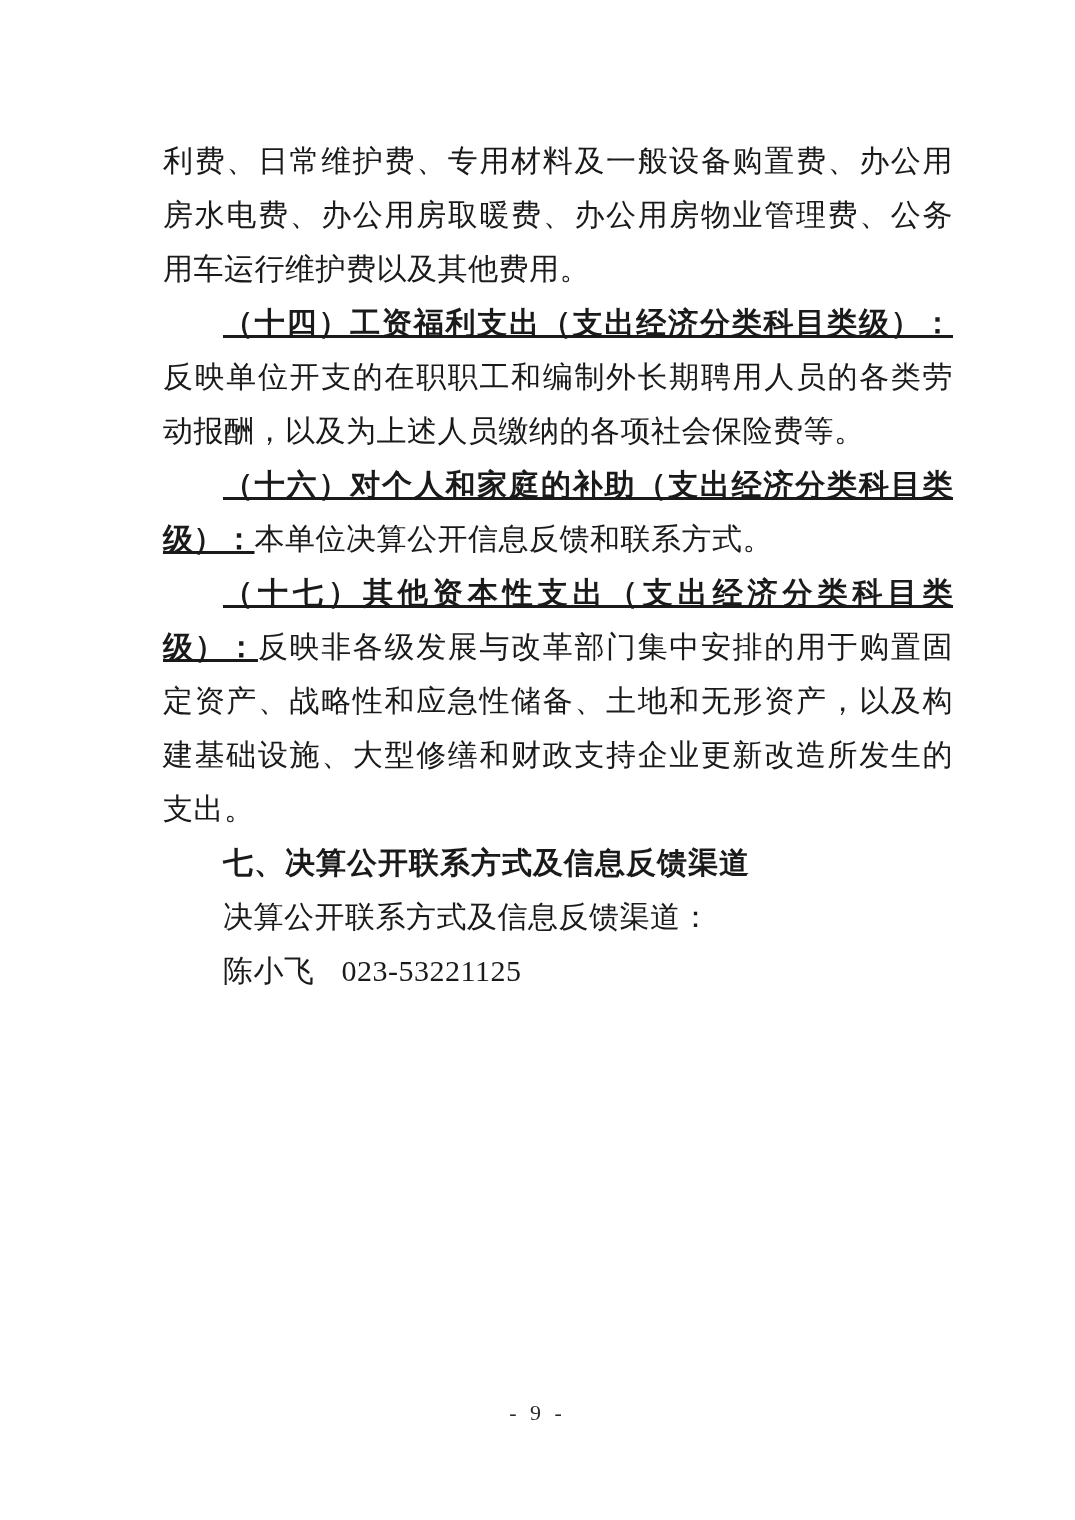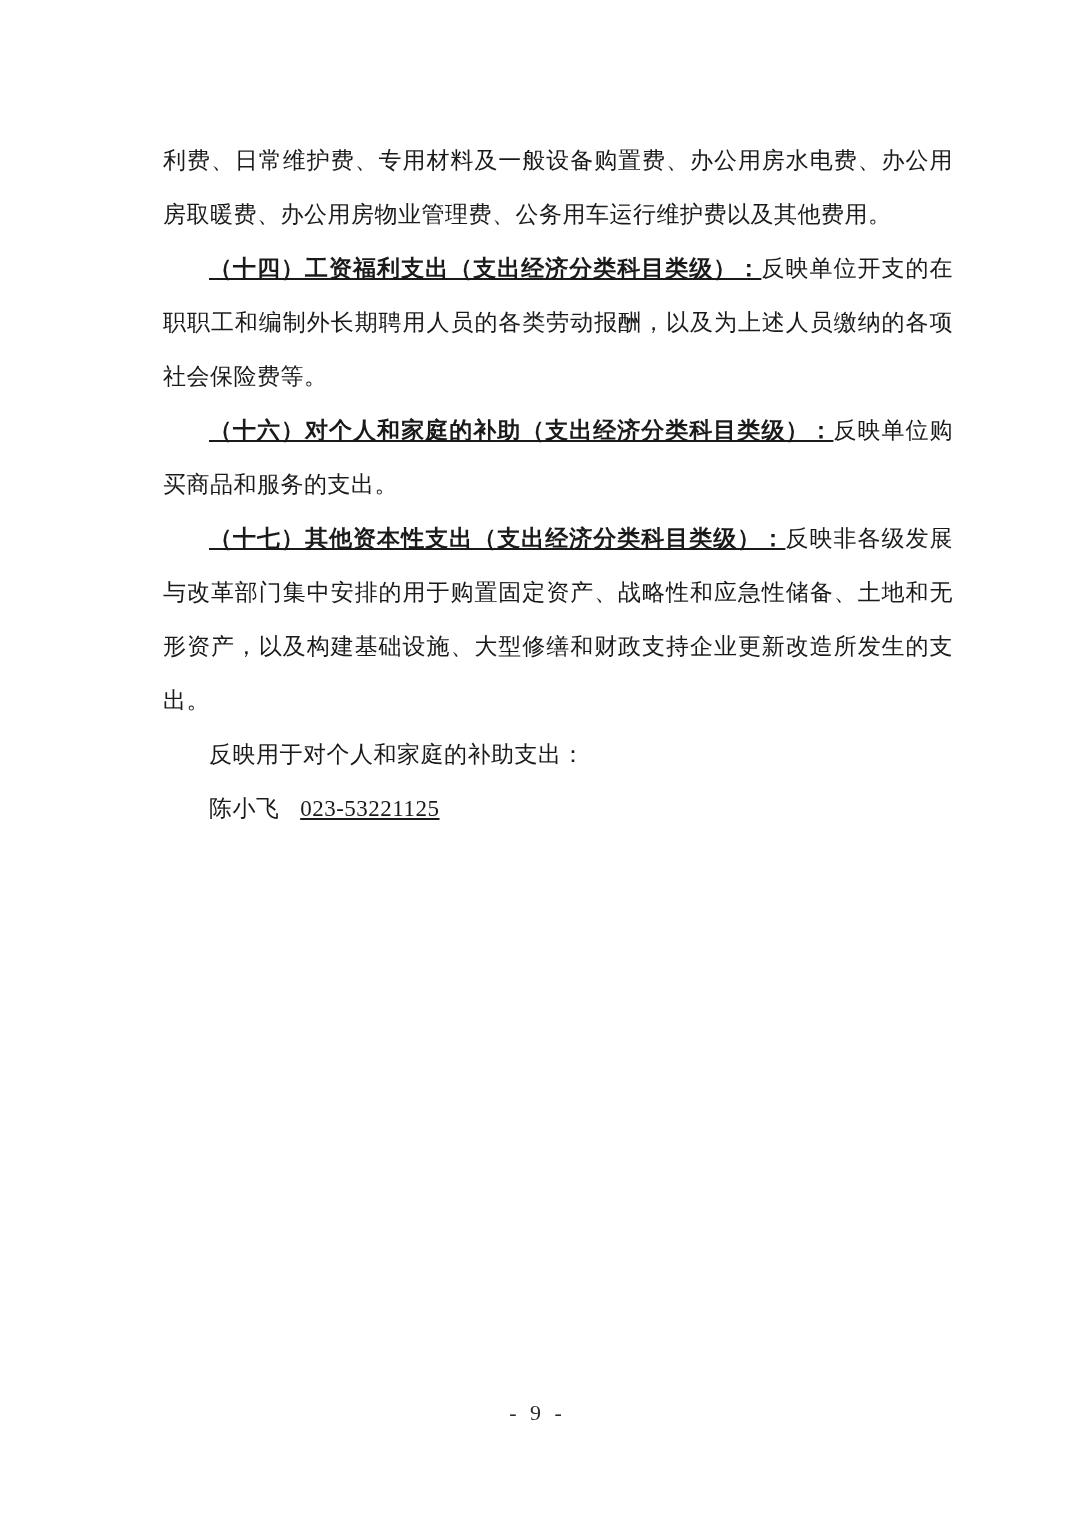--- a/index.html
+++ b/index.html
@@ -14,21 +14,21 @@
     background: #ffffff;
     overflow: hidden;
     font-family: "Liberation Serif", "DejaVu Serif", serif;
     color: #1a1a1a;
   }
   .content {
     position: absolute;
     left: 163px;
     top: 134px;
     width: 790px;
-    font-size: 23px;
+    font-size: 30px;
     line-height: 54px;
     text-align: justify;
     letter-spacing: 0.5px;
   }
   .content p {
     margin: 0;
     padding: 0;
   }
   .para-indent {
     text-indent: 2em;
@@ -38,21 +38,20 @@
     text-decoration: underline;
   }
   .chapter-heading {
     text-indent: 2em;
     font-family: "Liberation Sans", "DejaVu Sans", sans-serif;
     font-weight: bold;
     letter-spacing: 1px;
   }
   .contact-phone {
     margin-left: 0.9em;
-    text-decoration: underline;
   }
   .footer {
     position: absolute;
     left: 0;
     top: 1398px;
     width: 1075px;
     text-align: center;
     font-size: 22px;
     line-height: 30px;
     letter-spacing: 4px;
@@ -64,26 +63,27 @@
 
 <div class="page">
 
   <div class="content">
 
     <p>利费、日常维护费、专用材料及一般设备购置费、办公用房水电费、办公用房取暖费、办公用房物业管理费、公务用车运行维护费以及其他费用。</p>
 
     <p class="para-indent"><span class="section-lead">（十四）工资福利支出（支出经济分类科目类级）：</span><span>反映单位开支的在职职工和编制外长期聘用人员的各类劳动报酬，以及为上述人员缴纳的各项社会保险费等。</span></p>
 
 
-    <p class="para-indent"><span class="section-lead">（十六）对个人和家庭的补助（支出经济分类科目类级）：</span><span>反映单位购买商品和服务的支出。</span></p>
+    <p class="para-indent"><span class="section-lead">（十六）对个人和家庭的补助（支出经济分类科目类级）：</span><span>本单位决算公开信息反馈和联系方式。</span></p>
 
     <p class="para-indent"><span class="section-lead">（十七）其他资本性支出（支出经济分类科目类级）：</span><span>反映非各级发展与改革部门集中安排的用于购置固定资产、战略性和应急性储备、土地和无形资产，以及构建基础设施、大型修缮和财政支持企业更新改造所发生的支出。</span></p>
 
+    <p class="chapter-heading">七、决算公开联系方式及信息反馈渠道</p>
 
-    <p class="para-indent">反映用于对个人和家庭的补助支出：</p>
+    <p class="para-indent">决算公开联系方式及信息反馈渠道：</p>
 
     <p class="para-indent"><span>陈小飞</span><span class="contact-phone">023-53221125</span></p>
 
   </div>
 
   <div class="footer">- 9 -</div>
 
 </div>
 
 </body></html>

